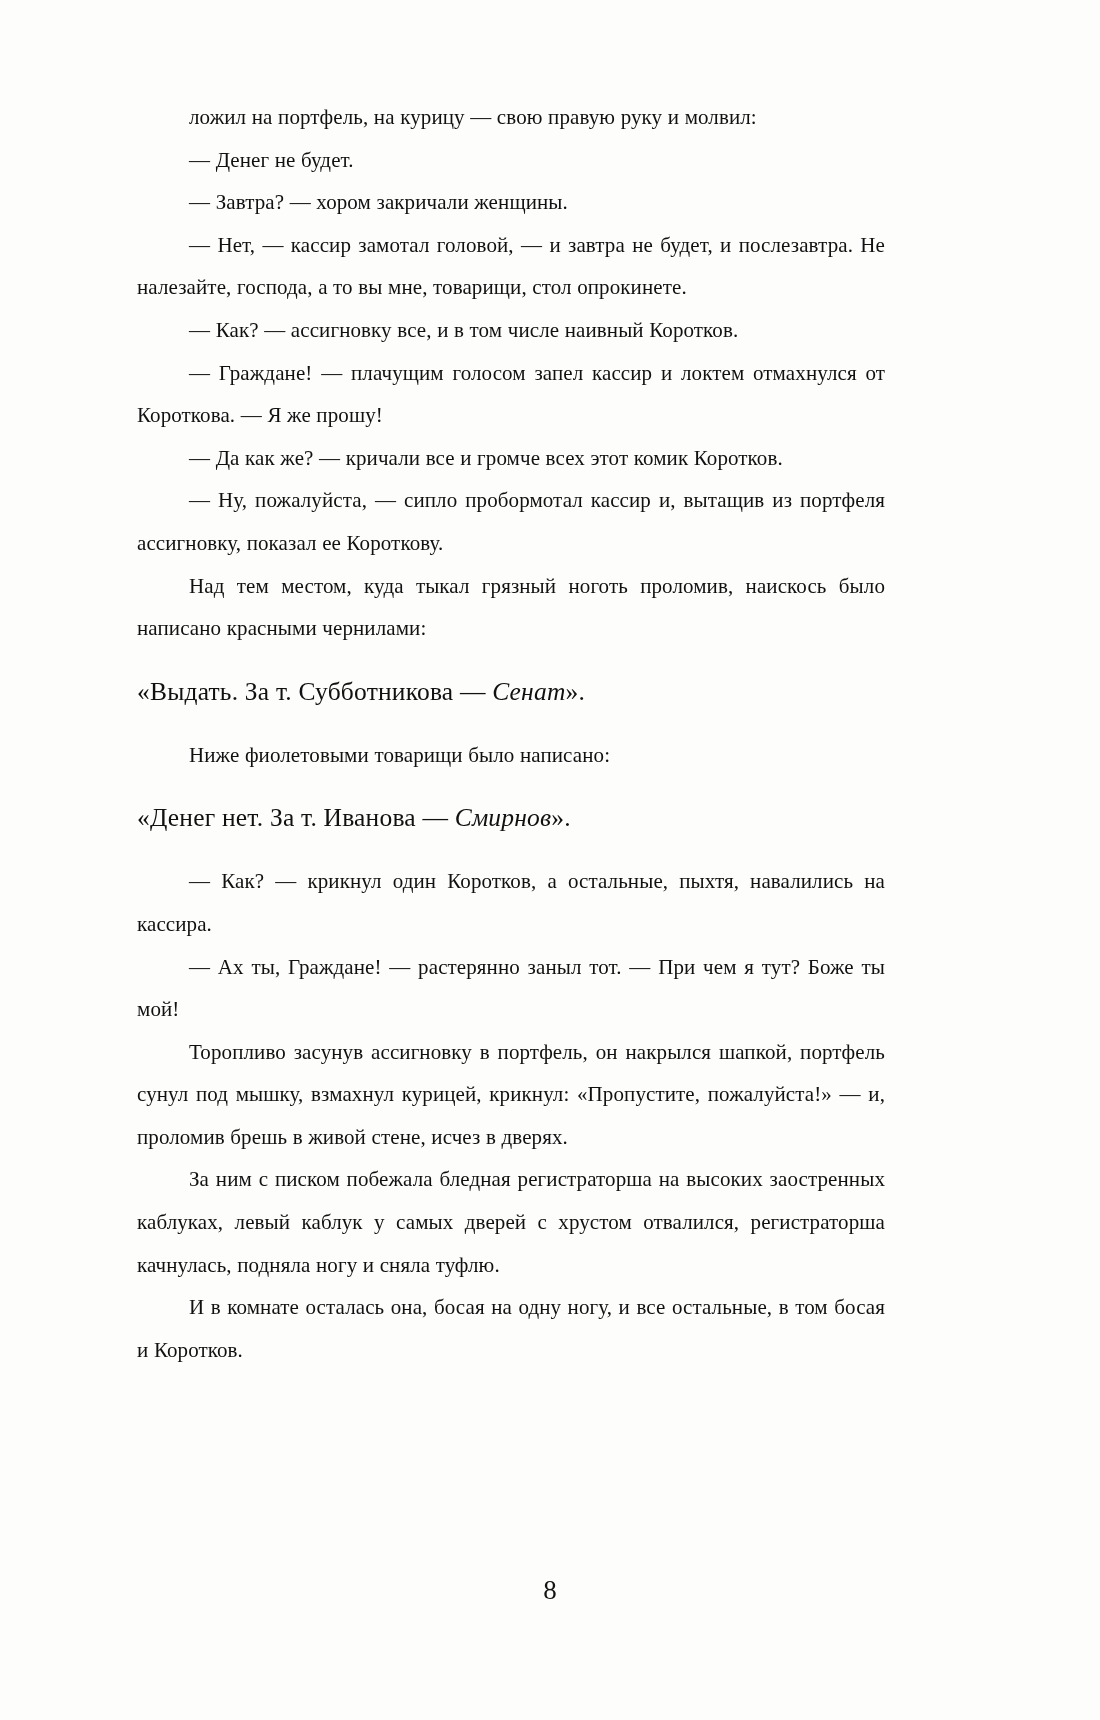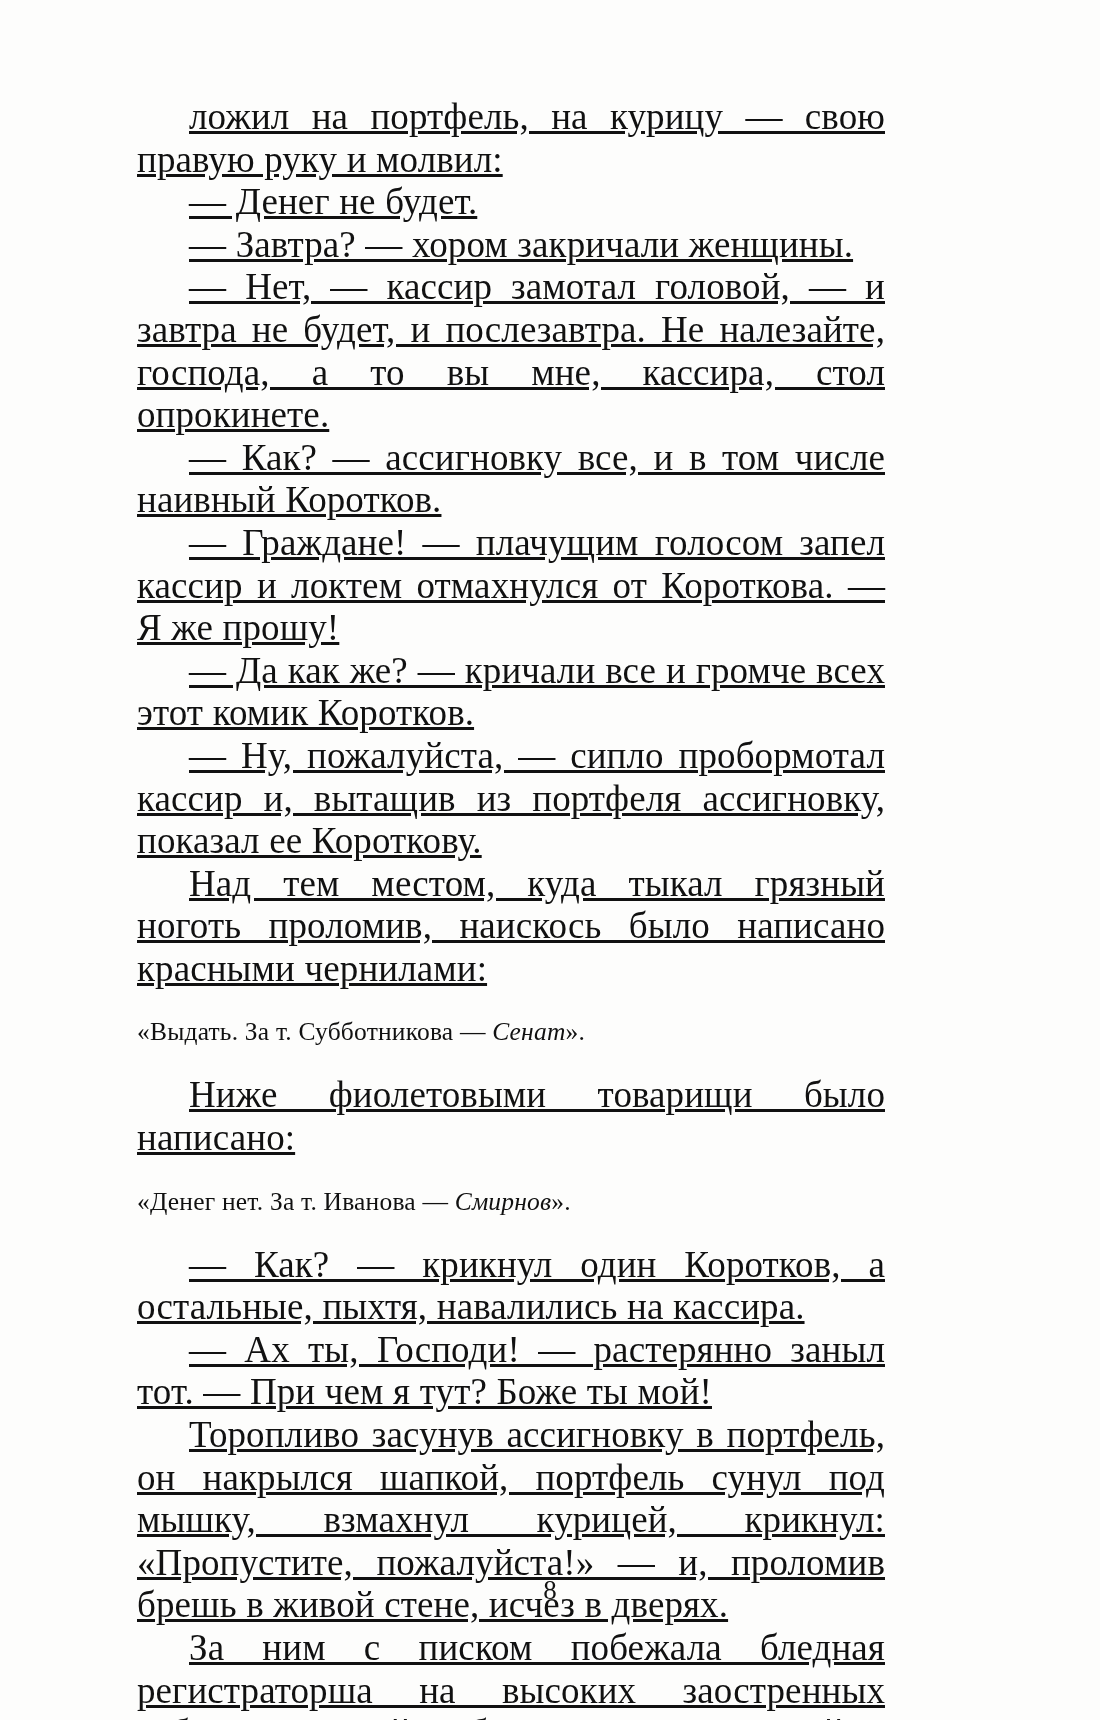--- a/index.html
+++ b/index.html
@@ -26,28 +26,27 @@
 
   #text-block {
     position: absolute;
     left: 137px;
     top: 96px;
     width: 748px;
   }
 
   p.body-par {
     margin: 0;
-    font-size: 37px;
+    font-size: 21px;
     line-height: 42.6px;
     text-align: justify;
     text-indent: 52px;
     letter-spacing: 0.1px;
     word-spacing: 0.2px;
     hyphens: none;
-    text-decoration: underline;
   }
 
   
   p.dialogue {
     text-indent: 52px;
   }
 
   .quote {
     margin: 0;
     font-size: 25.5px;
@@ -81,21 +80,21 @@
 <div id="page">
 
   <div id="text-block">
 
     <p class="body-par">ложил на портфель, на курицу — свою правую руку и молвил:</p>
 
     <p class="body-par dialogue">— Денег не будет.</p>
 
     <p class="body-par dialogue">— Завтра? — хором закричали женщины.</p>
 
-    <p class="body-par dialogue">— Нет, — кассир замотал головой, — и завтра не будет, и послезавтра. Не налезайте, господа, а то вы мне, кассира, стол опрокинете.</p>
+    <p class="body-par dialogue">— Нет, — кассир замотал головой, — и завтра не будет, и послезавтра. Не налезайте, господа, а то вы мне, товарищи, стол опрокинете.</p>
 
     <p class="body-par dialogue">— Как? — ассигновку все, и в том числе наивный Коротков.</p>
 
     <p class="body-par dialogue">— Граждане! — плачущим голосом запел кассир и локтем отмахнулся от Короткова. — Я же прошу!</p>
 
     <p class="body-par dialogue">— Да как же? — кричали все и громче всех этот комик Коротков.</p>
 
     <p class="body-par dialogue">— Ну, пожалуйста, — сипло пробормотал кассир и, вытащив из портфеля ассигновку, показал ее Короткову.</p>
 
     <p class="body-par">Над тем местом, куда тыкал грязный ноготь проломив, наискось было написано красными чернилами:</p>
@@ -105,21 +104,21 @@
     <div class="quote-gap-bottom"></div>
 
     <p class="body-par">Ниже фиолетовыми товарищи было написано:</p>
 
     <div class="quote-gap-top"></div>
     <p class="quote"><span>«Денег нет. За т. Иванова — </span><span class="ital">Смирнов</span><span>».</span></p>
     <div class="quote-gap-bottom"></div>
 
     <p class="body-par dialogue">— Как? — крикнул один Коротков, а остальные, пыхтя, навалились на кассира.</p>
 
-    <p class="body-par dialogue">— Ах ты, Господи! — растерянно заныл тот. — При чем я тут? Боже ты мой!</p>
+    <p class="body-par dialogue">— Ах ты, Граждане! — растерянно заныл тот. — При чем я тут? Боже ты мой!</p>
 
     <p class="body-par">Торопливо засунув ассигновку в портфель, он накрылся шапкой, портфель сунул под мышку, взмахнул курицей, крикнул: «Пропустите, пожалуйста!» — и, проломив брешь в живой стене, исчез в дверях.</p>
 
     <p class="body-par">За ним с писком побежала бледная регистраторша на высоких заостренных каблуках, левый каблук у самых дверей с хрустом отвалился, регистраторша качнулась, подняла ногу и сняла туфлю.</p>
 
     <p class="body-par">И в комнате осталась она, босая на одну ногу, и все остальные, в том босая и Коротков.</p>
 
   </div>
 
   <div id="folio">8</div>

